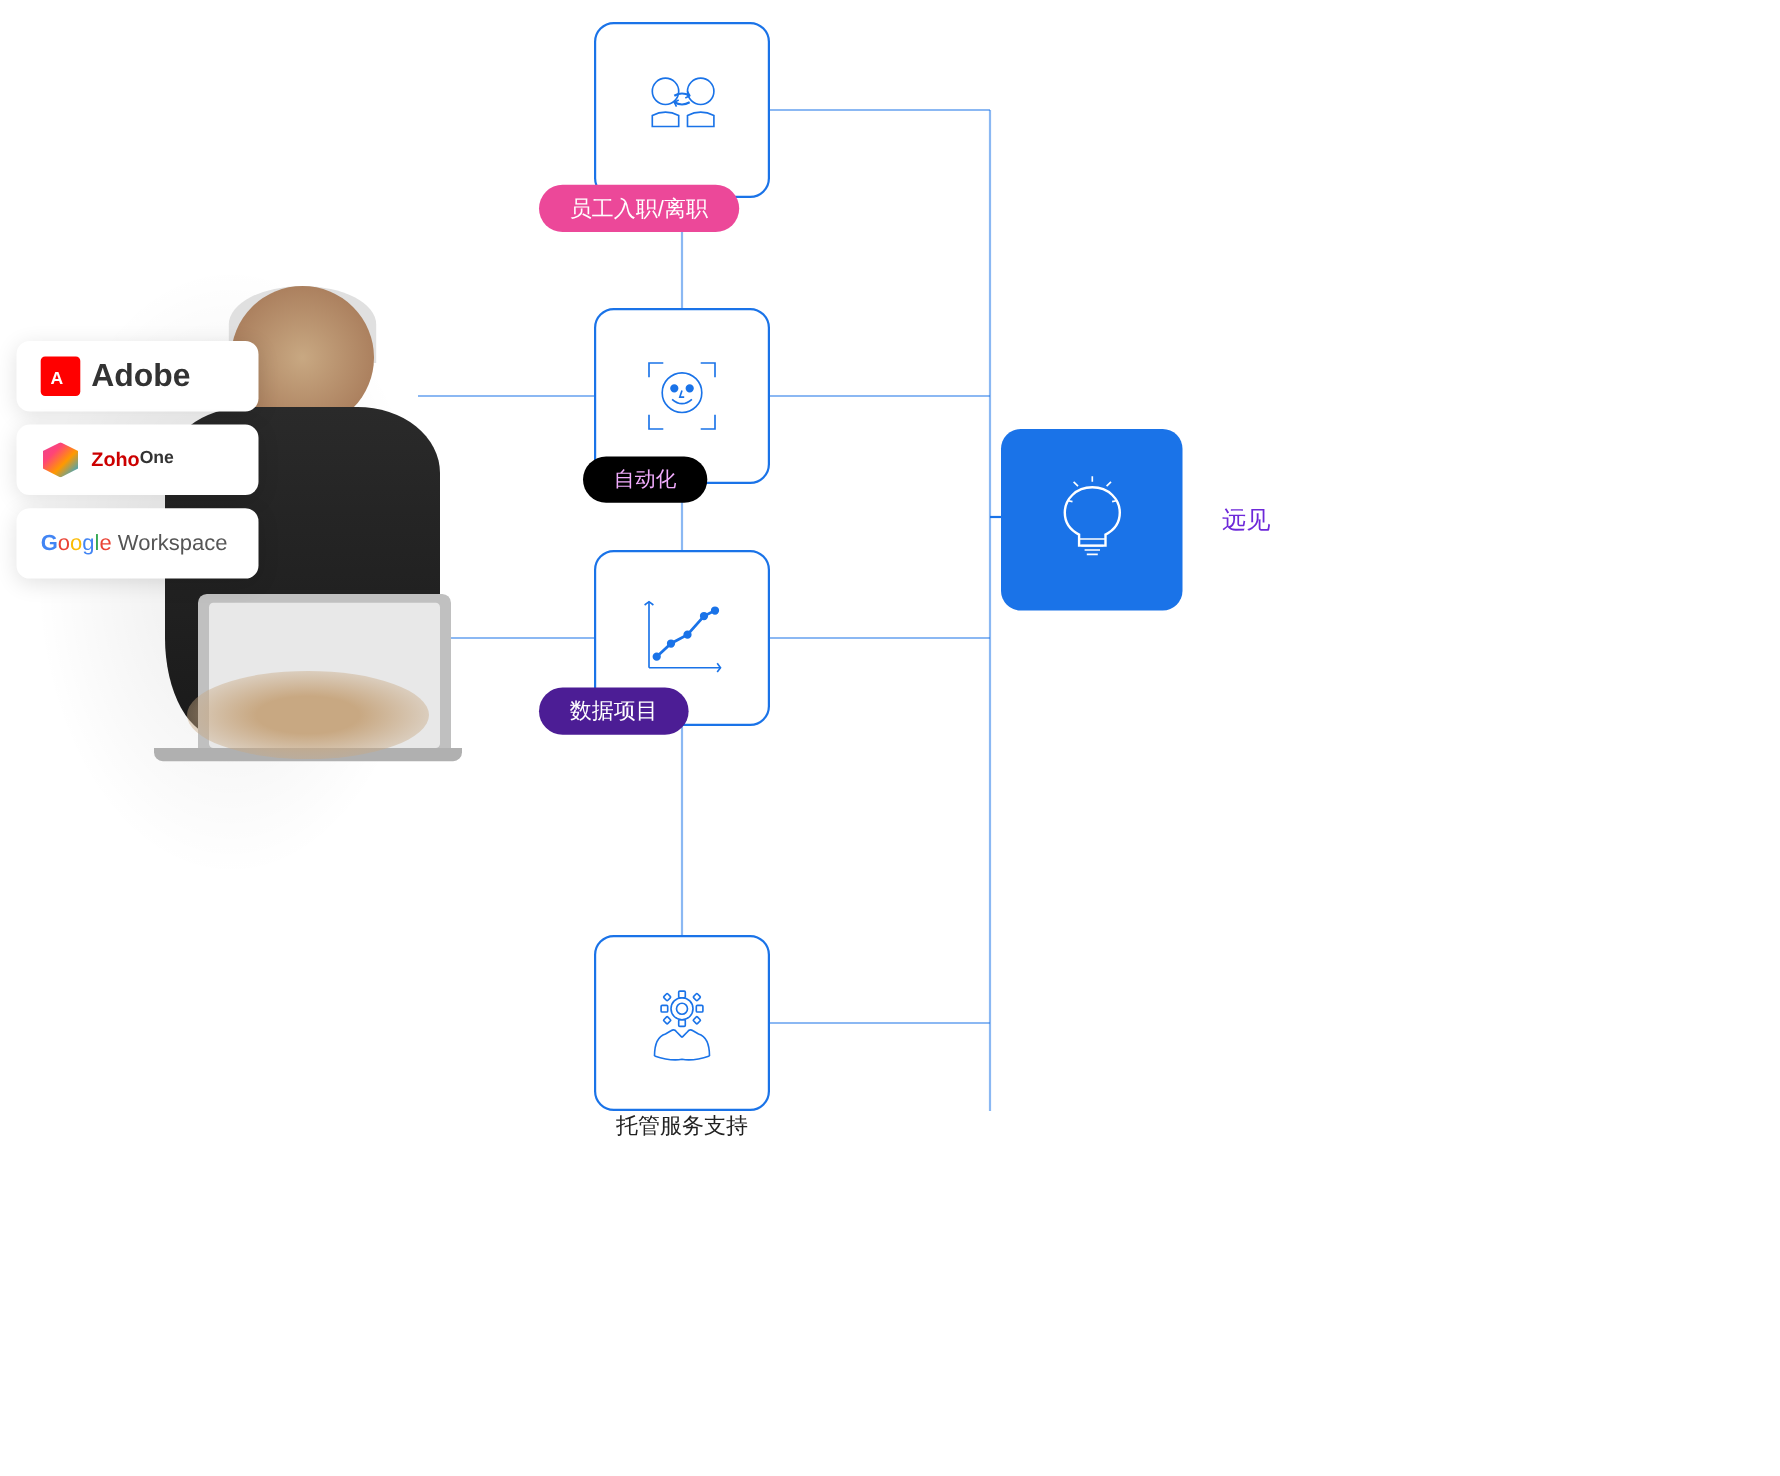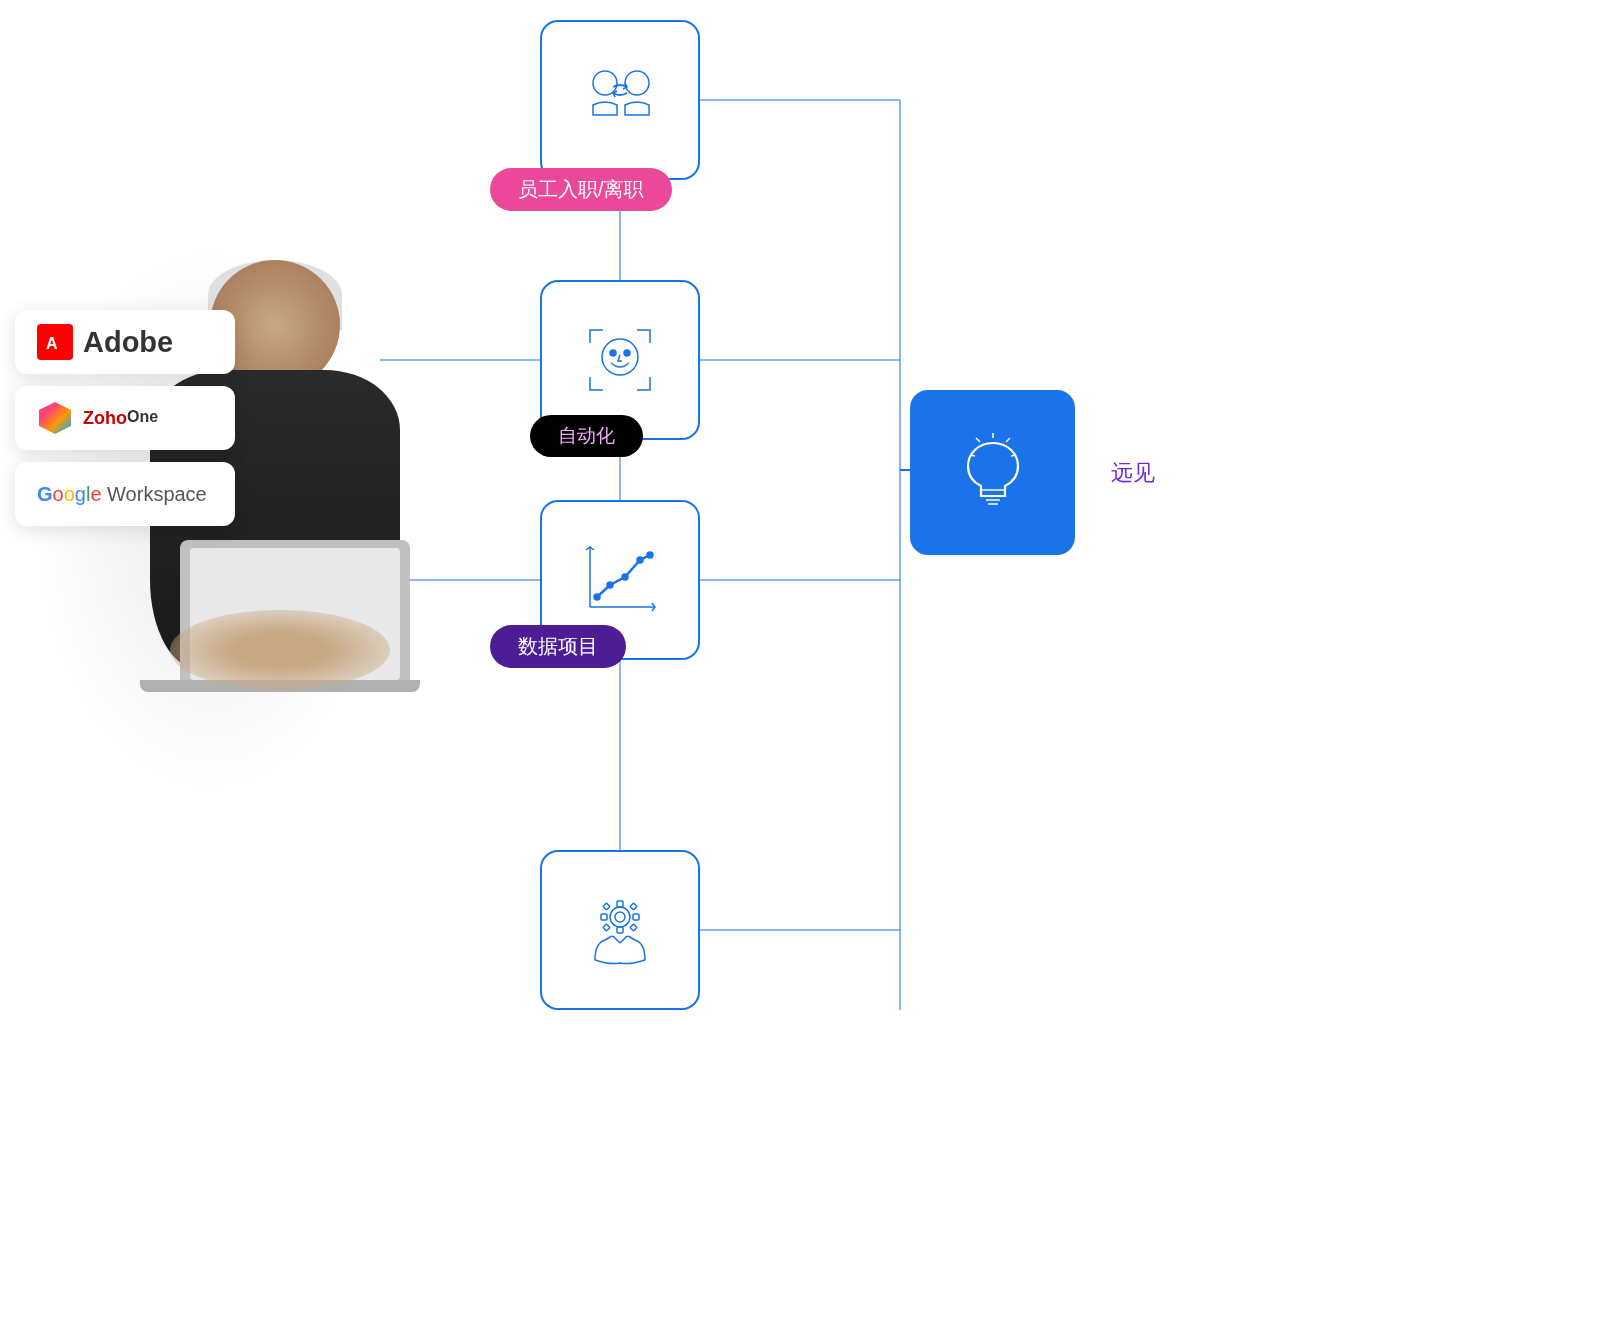--- a/index.html
+++ b/index.html
@@ -441,14 +441,17 @@
   </div>
 
   <div style="position:absolute;left:490px;top:625px;background:#4c1d95;border-radius:25px;padding:8px 28px;color:#fff;font-size:20px;font-weight:500;white-space:nowrap;">
     <span>数据项目</span>
   </div>
 
   <div style="position:absolute;left:1095px;top:458px;font-size:22px;color:#6d28d9;font-weight:500;margin-left:16px;">
     <span>远见</span>
   </div>
 
+  <div style="position:absolute;left:440px;top:1010px;font-size:20px;color:#222;font-weight:500;text-align:center;width:360px;">
+    <span>托管服务支持</span>
+  </div>
 
 </div>
 
 </body></html>

